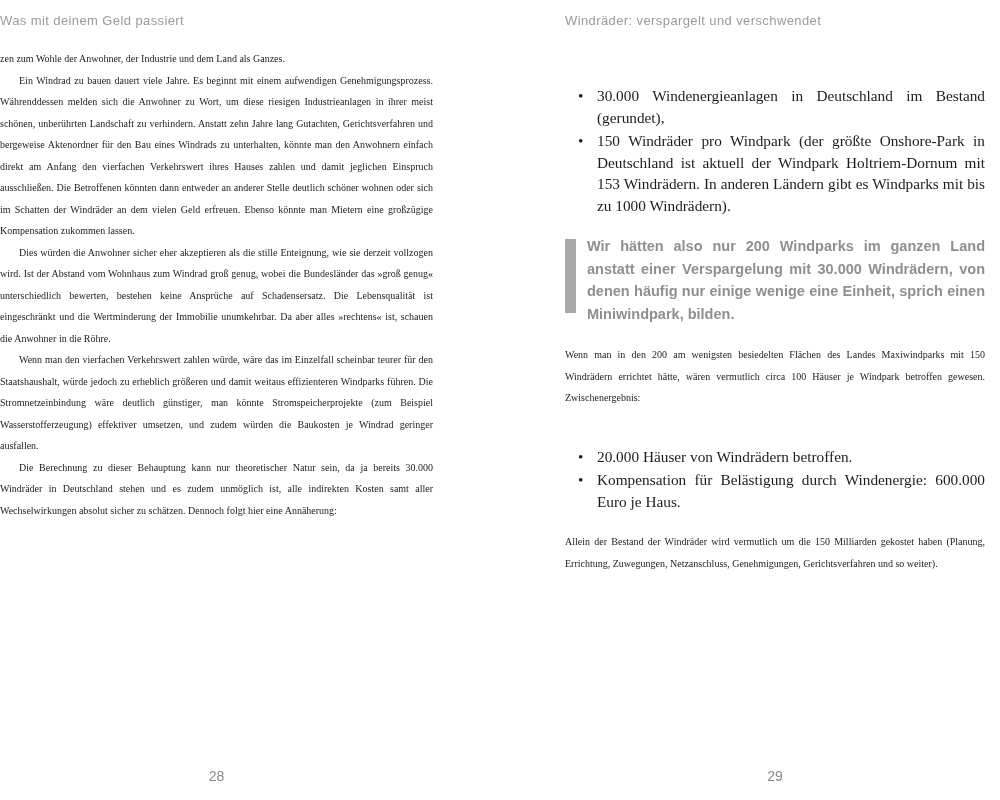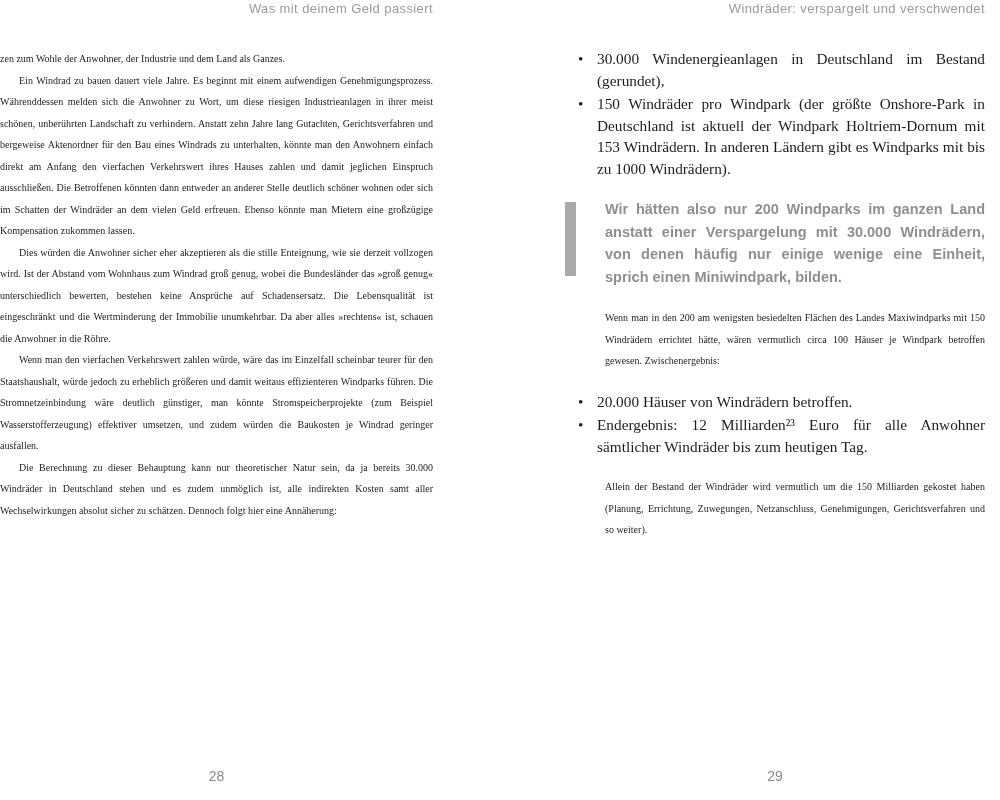--- a/index.html
+++ b/index.html
@@ -15,24 +15,24 @@
   .page {
     position: absolute;
     top: 0;
     height: 800px;
   }
   .page-left  { left: 0;    width: 433px; }
   .page-right { left: 565px; width: 420px; }
 
   .running-head {
     position: absolute;
-    top: 1px;
+    top: 13px;
     left: 0;
     width: 100%;
-    text-align: right;
+    text-align: left;
     font-family: "Liberation Sans", sans-serif;
     font-size: 13px;
     letter-spacing: 0.4px;
     color: #9a9a9a;
   }
 
   .body-text {
     position: absolute;
     top: 48px;
     left: 0;
@@ -48,43 +48,42 @@
     -webkit-hyphens: auto;
   }
   .body-text p.first { text-indent: 0; }
 
   .plain {
     font-size: 15.3px;
     line-height: 21.5px;
     text-align: justify;
     text-indent: 0 !important;
     hyphens: auto;
-    margin-left: 40px;
   }
 
-  ul.bullets { list-style: none; }
+  ul.bullets { list-style: none; margin-top: 37px; }
   ul.bullets li {
     position: relative;
     padding-left: 32px;
     font-size: 15.3px;
     line-height: 21.5px;
     text-align: justify;
     hyphens: auto;
     margin-bottom: 2px;
   }
   ul.bullets li::before {
     content: "\2022";
     position: absolute;
     left: 13px;
     color: #1c1c1c;
   }
 
   .quote {
     position: relative;
-    padding-left: 40px;
+    padding-left: 22px;
     margin: 19px 0;
   }
   .quote-bar {
     position: absolute;
     left: 0;
     top: 4px;
     width: 11px;
     height: calc(100% - 16px);
     background: #a9a9a9;
   }
@@ -140,21 +139,21 @@
 
     <div class="quote">
       <div class="quote-bar"></div>
       <div class="quote-text">Wir hätten also nur 200 Windparks im ganzen Land anstatt einer Verspargelung mit 30.000 Windrädern, von denen häufig nur einige wenige eine Einheit, sprich einen Miniwindpark, bilden.</div>
     </div>
 
     <p class="plain">Wenn man in den 200 am wenigsten besiedelten Flächen des Landes Maxiwindparks mit 150 Windrädern errichtet hätte, wären vermutlich circa 100 Häuser je Windpark betroffen gewesen. Zwischenergebnis:</p>
 
     <ul class="bullets mt">
       <li>20.000 Häuser von Windrädern betroffen.</li>
-      <li>Endergebnis: 12 Milliarden²³ Euro für alle Anwohner sämtlicher Windräder bis zum heutigen Tag.</li>
+      <li>Kompensation für Belästigung durch Windenergie: 600.000 Euro je Haus.</li>
     </ul>
 
     <div class="quote">
       <div class="quote-bar"></div>
     </div>
 
     <p class="plain">Allein der Bestand der Windräder wird vermutlich um die 150 Milliarden gekostet haben (Planung, Errichtung, Zuwegungen, Netzanschluss, Genehmigungen, Gerichtsverfahren und so weiter).</p>
 
   </div>
 

